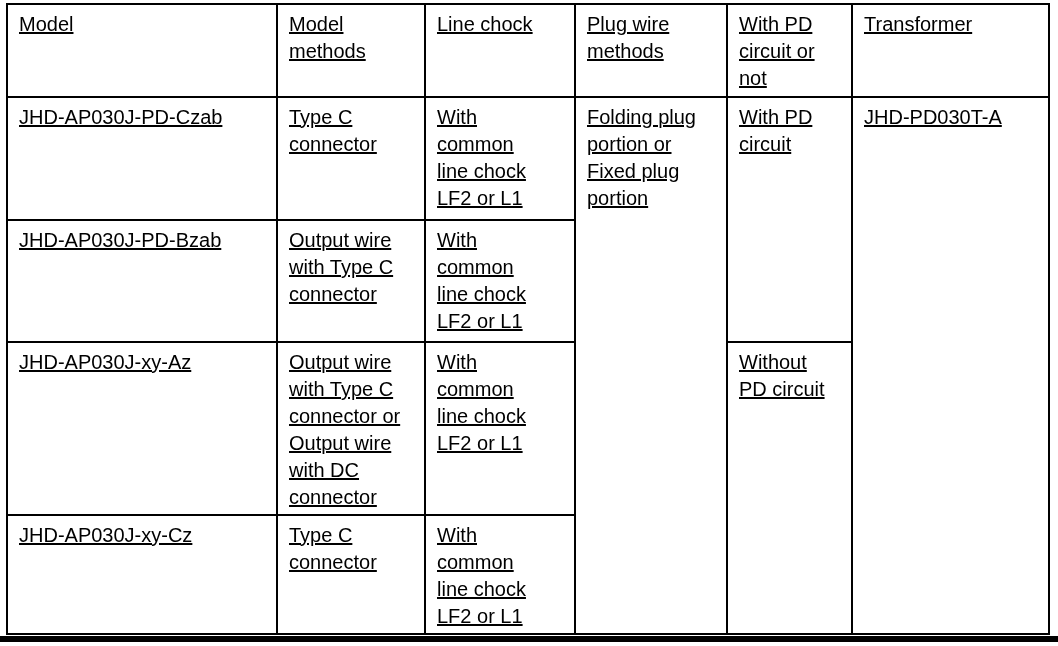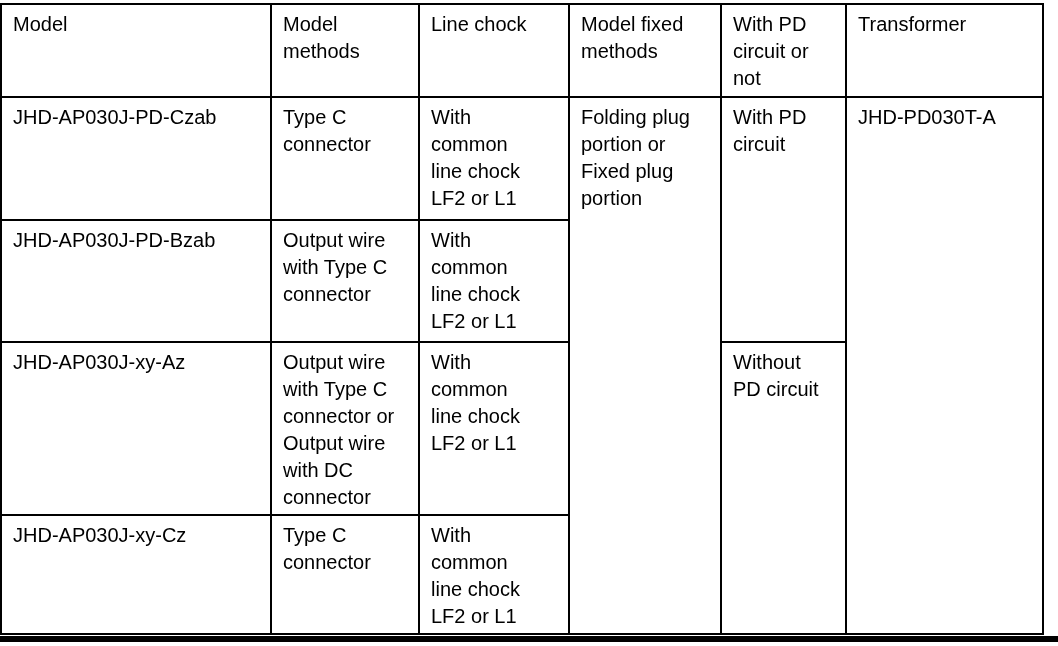--- a/index.html
+++ b/index.html
@@ -12,25 +12,26 @@
     font-family: "Liberation Sans", "DejaVu Sans", sans-serif;
   }
   .page {
     position: relative;
     width: 1058px;
     height: 646px;
     background: #ffffff;
   }
   table.spec {
     position: absolute;
-    left: 0;
+    left: 6px;
     top: 3px;
     border-collapse: collapse;
     table-layout: fixed;
     width: 1042px;
+    text-decoration: underline;
   }
   table.spec td, table.spec th {
     border: 2px solid #000000;
     vertical-align: top;
     text-align: left;
     padding: 6px 6px 0 11px;
     font-size: 20px;
     line-height: 27px;
     font-weight: normal;
     color: #000000;
@@ -64,21 +65,21 @@
       <col style="width:152px">
       <col style="width:125px">
       <col style="width:197px">
     </colgroup>
     <thead>
       <tr class="hdr">
         <th>Model</th>
         <th>Model
 methods</th>
         <th>Line chock</th>
-        <th>Model fixed
+        <th>Plug wire
 methods</th>
         <th>With PD
 circuit or
 not</th>
         <th>Transformer</th>
       </tr>
     </thead>
     <tbody>
       <tr class="r1">
         <td>JHD-AP030J-PD-Czab</td>

